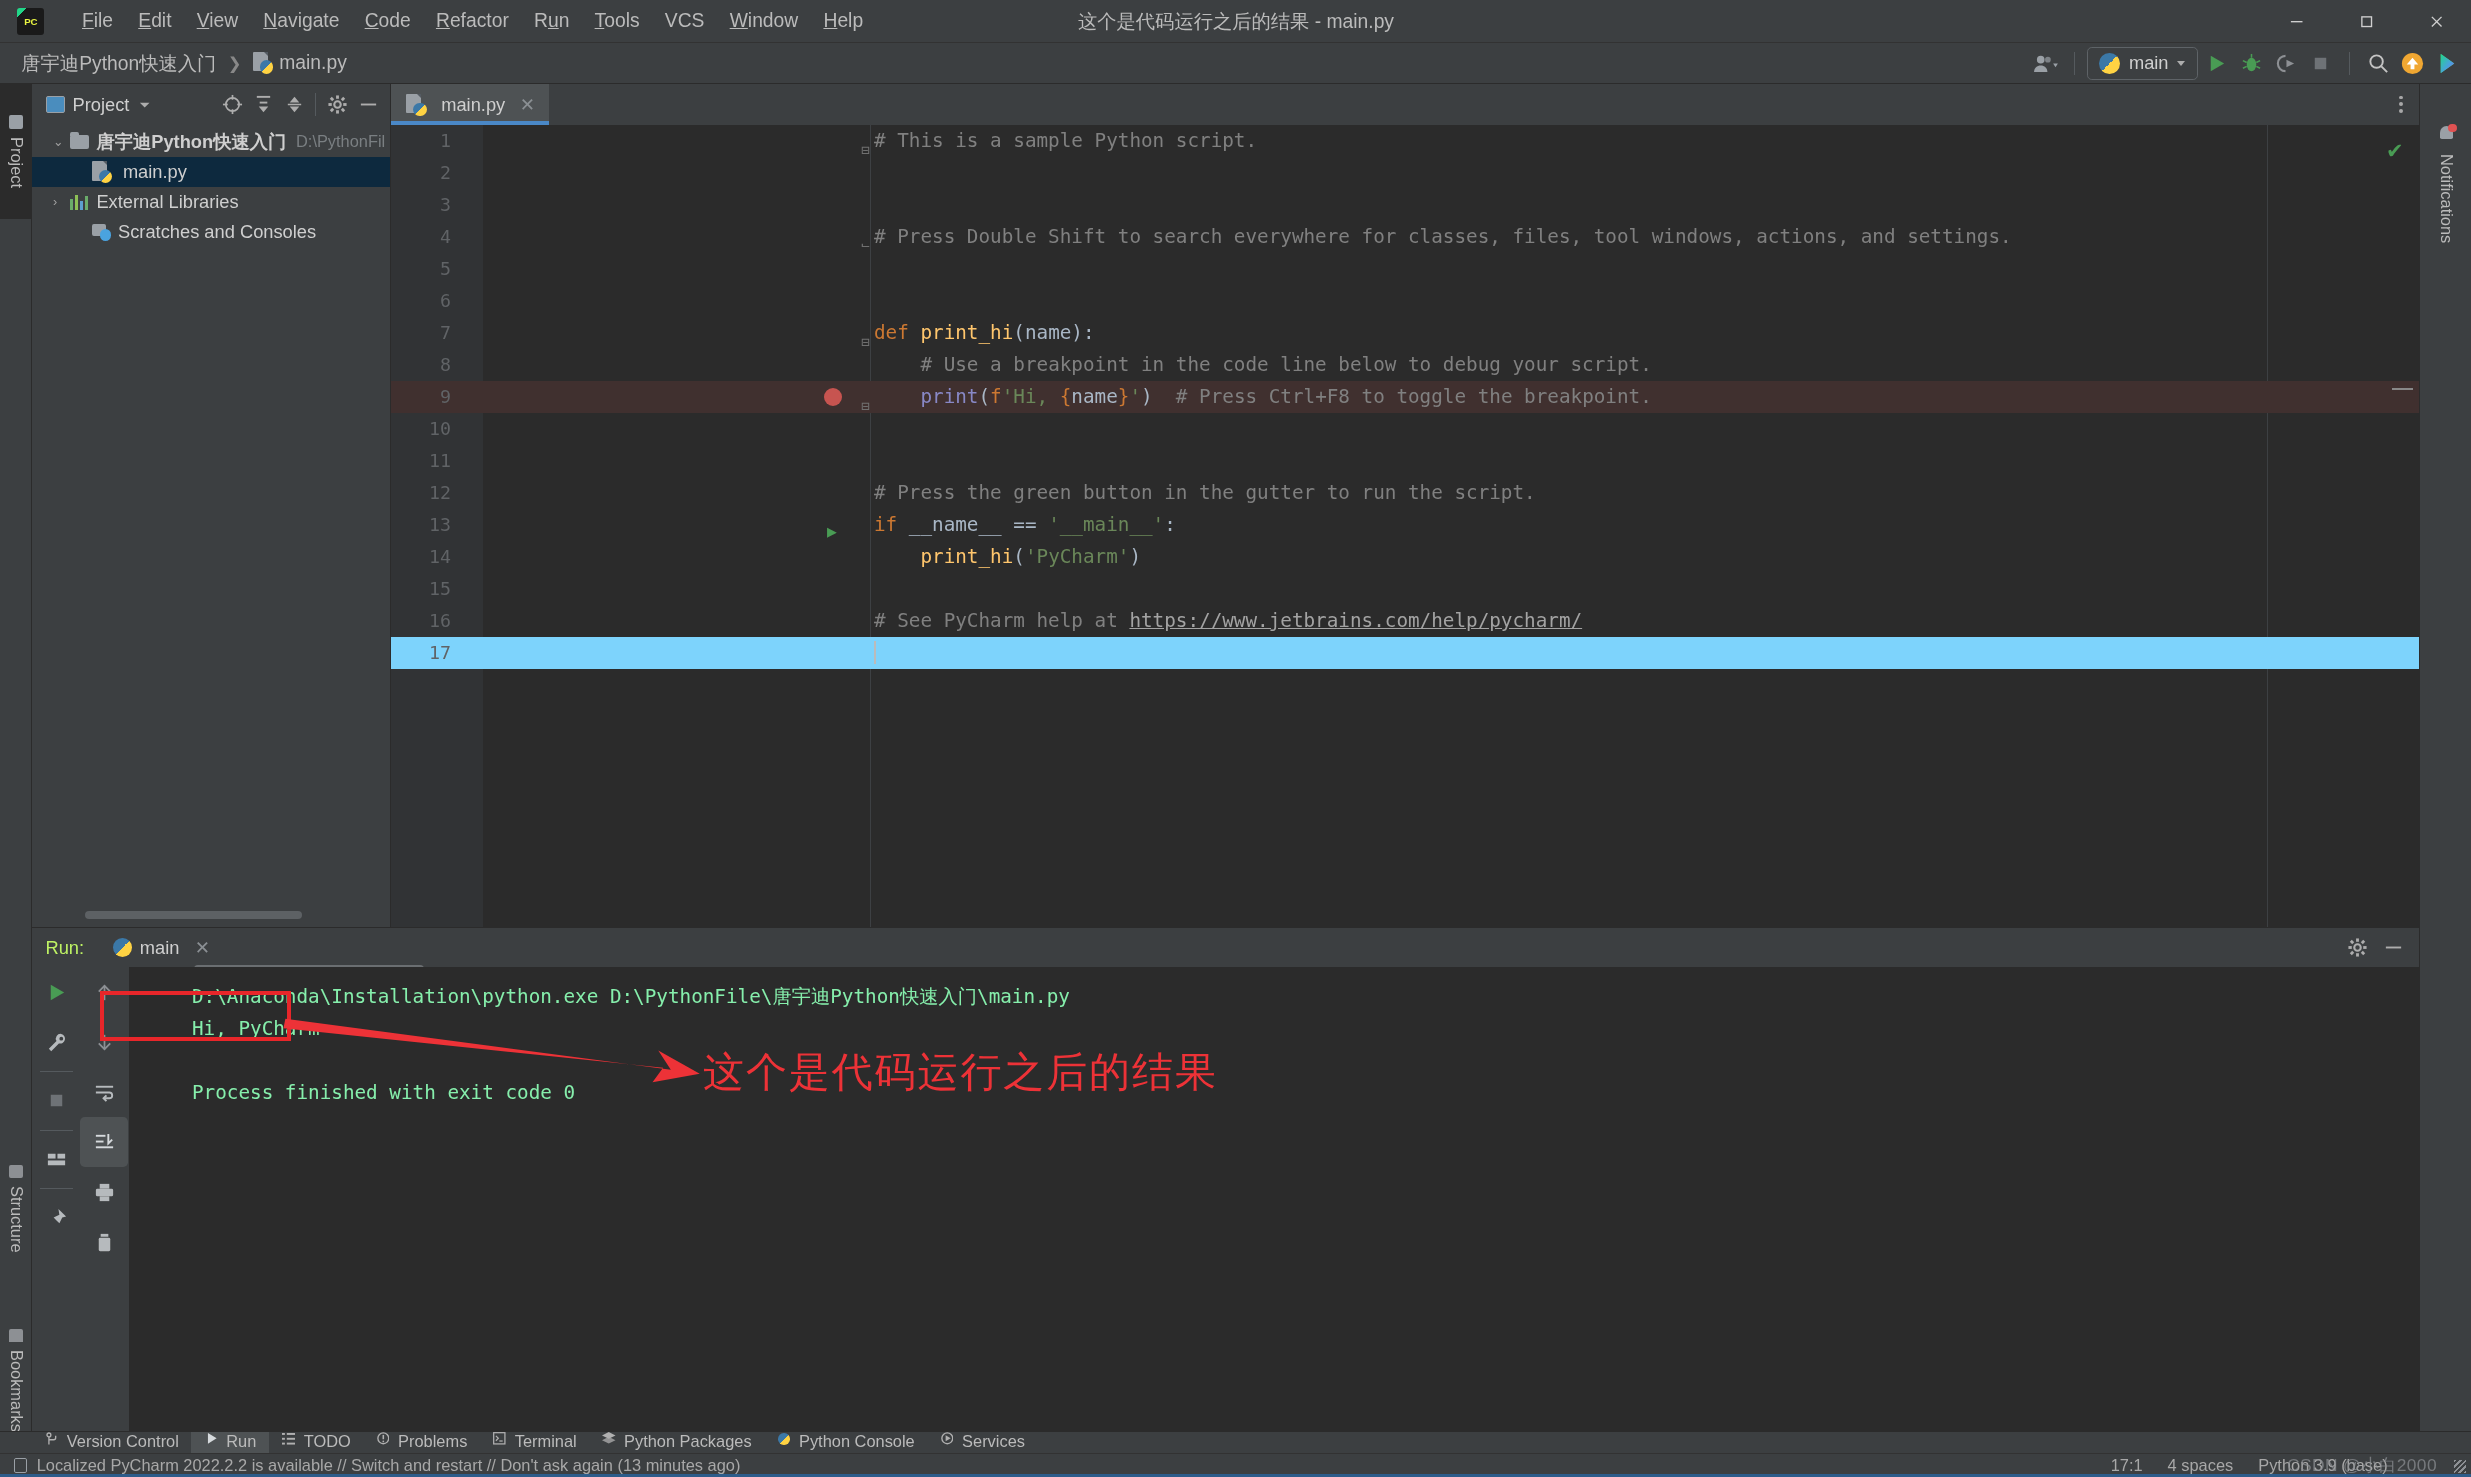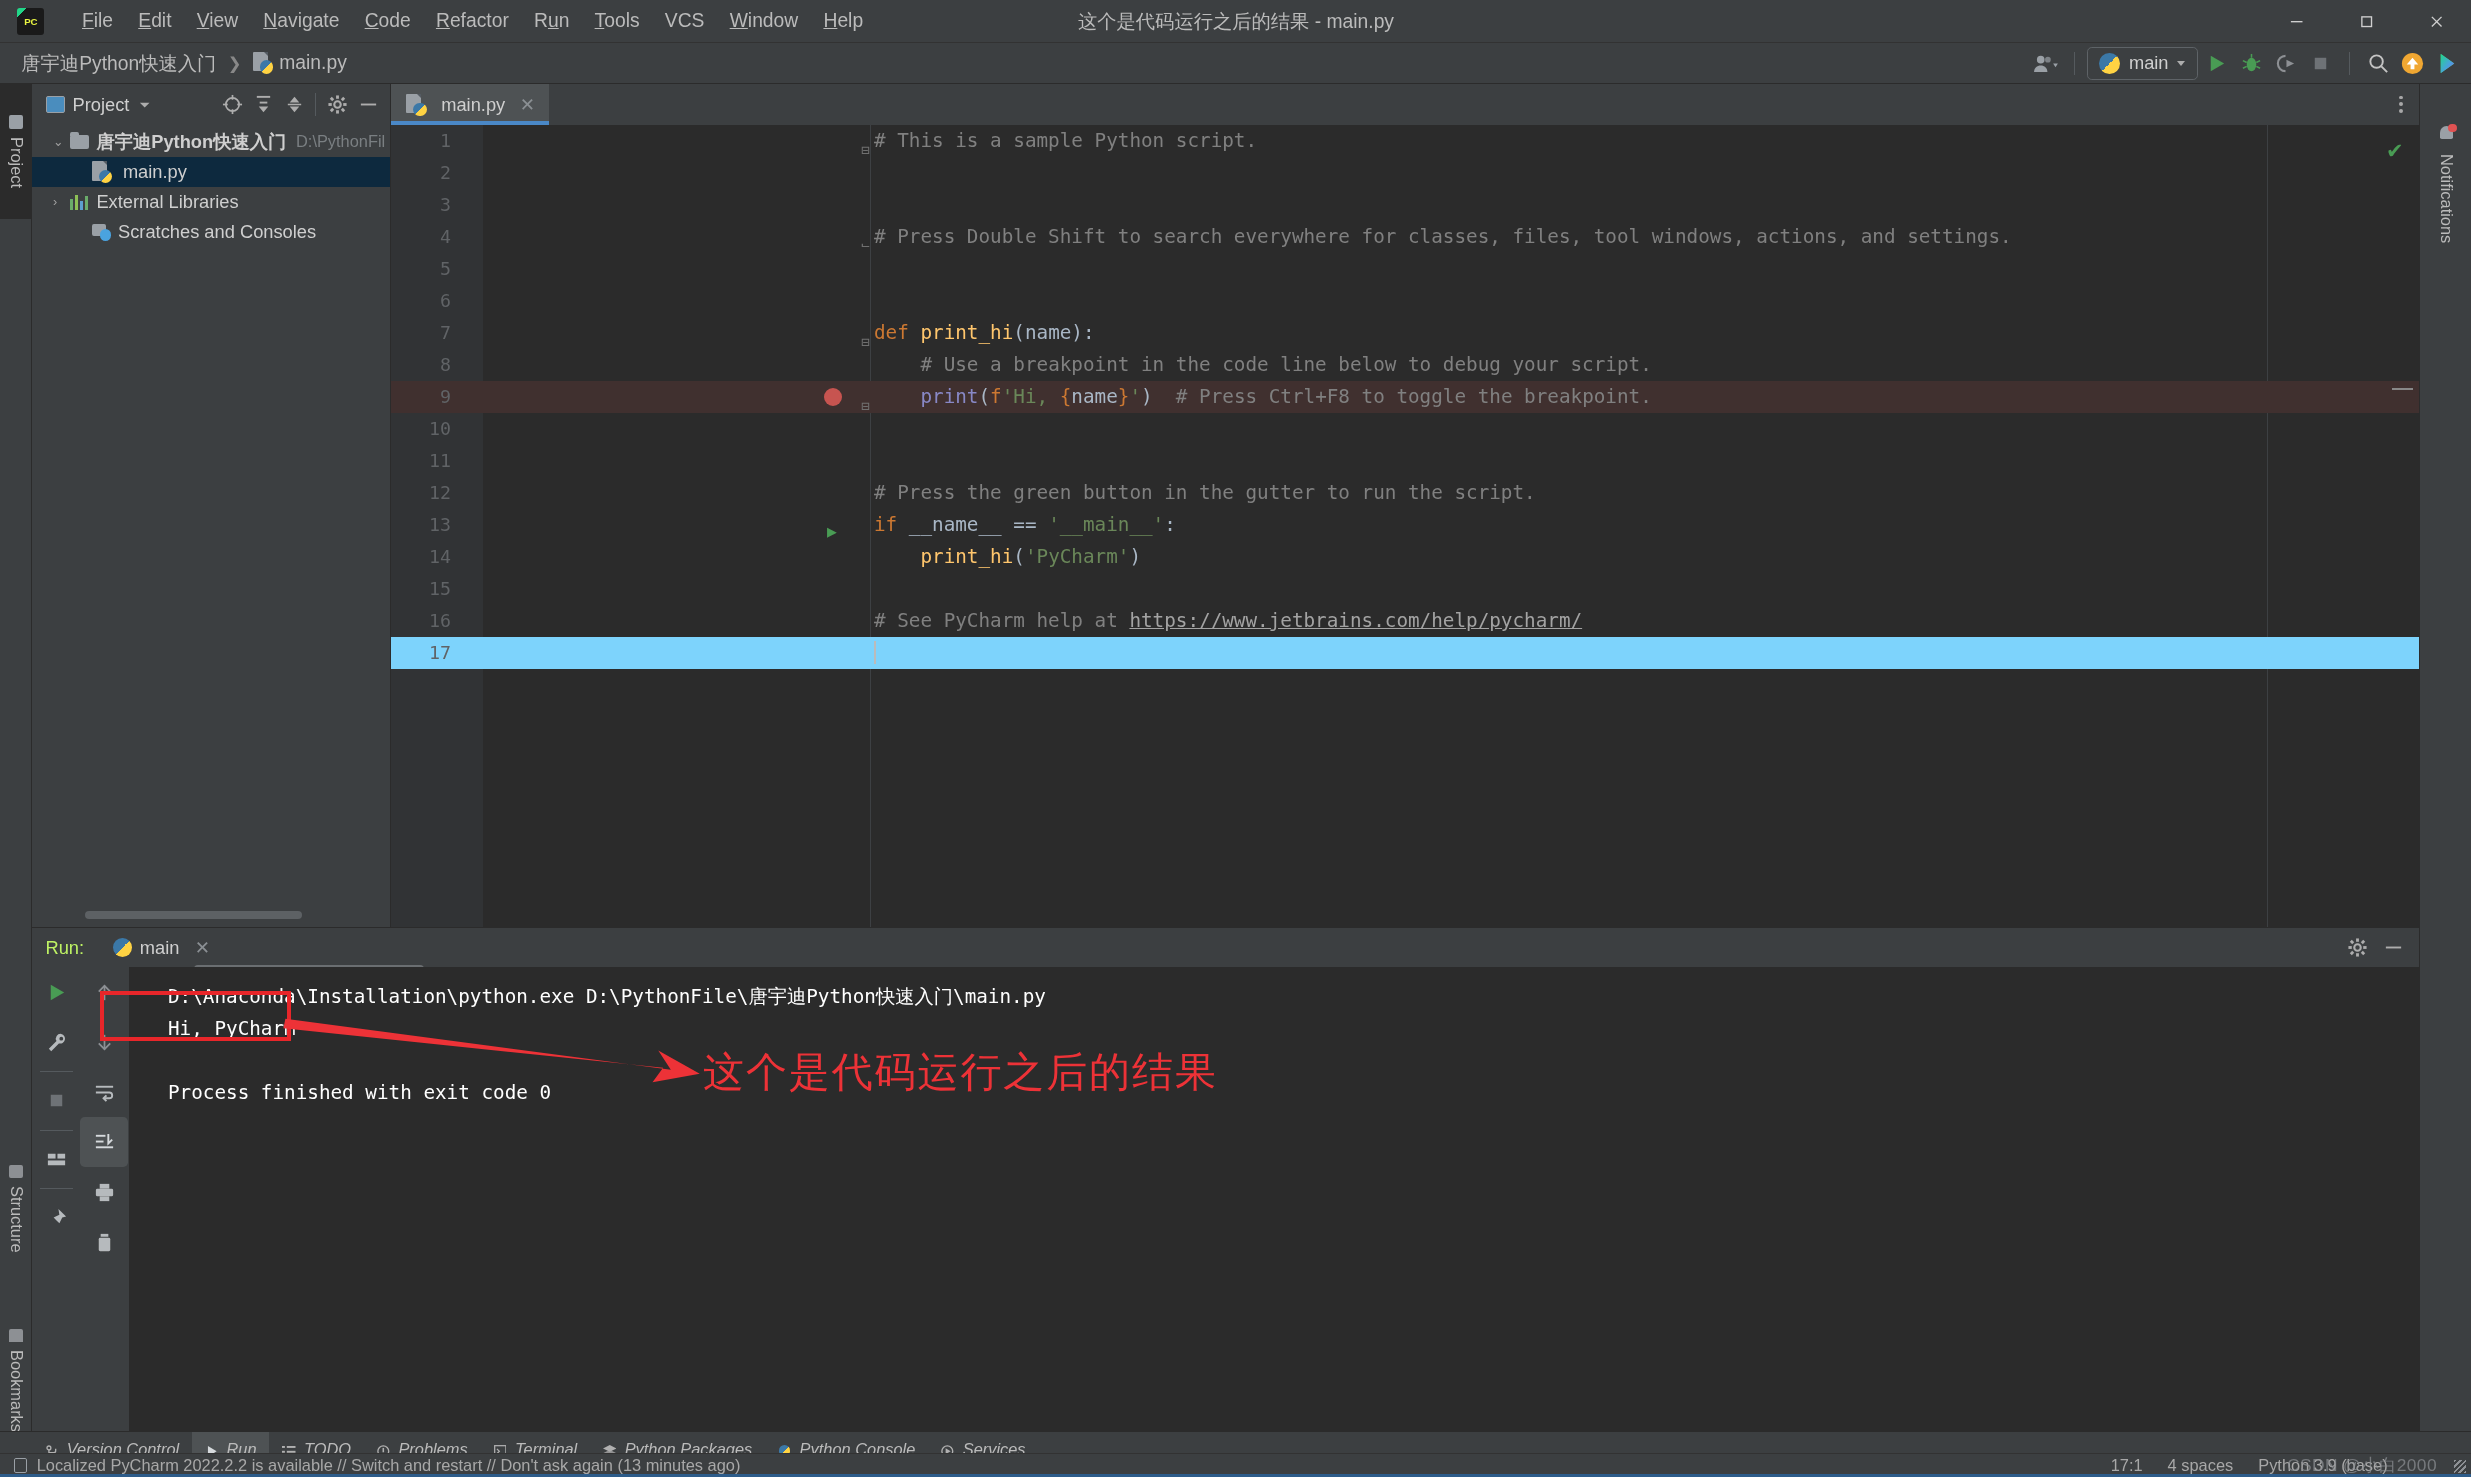--- a/index.html
+++ b/index.html
@@ -217,41 +217,41 @@
   .run-side2 { position:absolute; left:48px; top:39px; width:48px; height:465px; }
   .rs-btn { width:48px; height:50px; display:flex; align-items:center; justify-content:center; }
   .rs-btn.on { background:#4e5254; border-radius:4.8px; }
   .rs-div { width:33px;height:1px;background:#555a5e;margin:3.9px auto; }
 
   .console {
     position:absolute; left:97px; top:39px; right:0; bottom:0; background:#2b2b2b;
     font-family:"DejaVu Sans Mono","Liberation Mono",monospace; font-size:19.3px; color:#a9b7c6;
     padding:13.5px 0 0 39px; line-height:32px; white-space:pre;
   }
-  .c-out { color:#ffffff; }
+  .c-out { color:#86efac;margin-left:24px; }
 
   
   .anno-box {
     position:absolute; left:100px; top:991px; width:191px; height:50px;
     border:4.8px solid #e8262a; background:transparent; pointer-events:none;
   }
   .anno-arrow { position:absolute; left:280px; top:985px; width:454px; height:106px; pointer-events:none; }
   .anno-text {
     position:absolute; left:703px; top:1045px; font-size:41px; color:#ed3237;
     font-family:"DejaVu Sans","Liberation Sans",sans-serif; white-space:nowrap; letter-spacing:1.9px;
   }
 
   
   .bottombar {
     position:absolute; left:0; top:1431px; width:2472px; height:27px;
     background:#3c3f41; display:flex; align-items:center; border-top:1px solid #2b2b2b;
   }
   .bb-item {
-    display:flex; align-items:flex-end; gap:7.7px; height:27px; padding:0 12.6px;
-    font-size:16.4px; color:#bbbbbb; white-space:nowrap;font-style:italic;
+    display:flex; align-items:flex-start; gap:7.7px; height:27px; padding:0 12.6px;
+    font-size:16.4px; color:#bbbbbb; white-space:nowrap;
   }
   .bb-item.active { background:#4e5254; }
   .bb-ico { width:14.5px; height:14.5px; color:#b0b0b0; display:flex; align-items:center; justify-content:center; font-size:13.5px; }
 
   .statusbar {
     position:absolute; left:0; top:1453px; width:2472px; height:24px;
     background:#3c3f41; display:flex; align-items:center; border-top:1px solid #323232;
   }
   .status-left { display:flex; align-items:center; gap:9.7px; margin-left:13.5px; font-size:16.4px; color:#a8a8a8; }
   .status-right { position:absolute; right:15.4px; display:flex; align-items:center; gap:25px; font-size:16.4px; color:#a8a8a8; }

